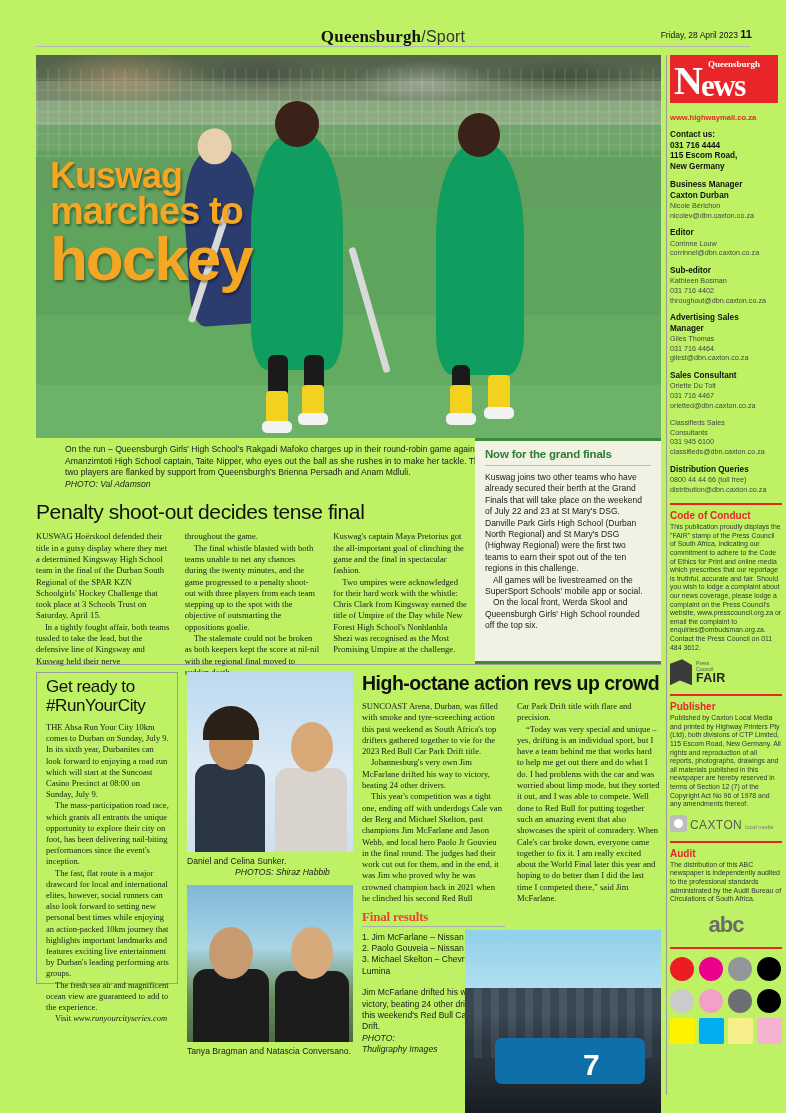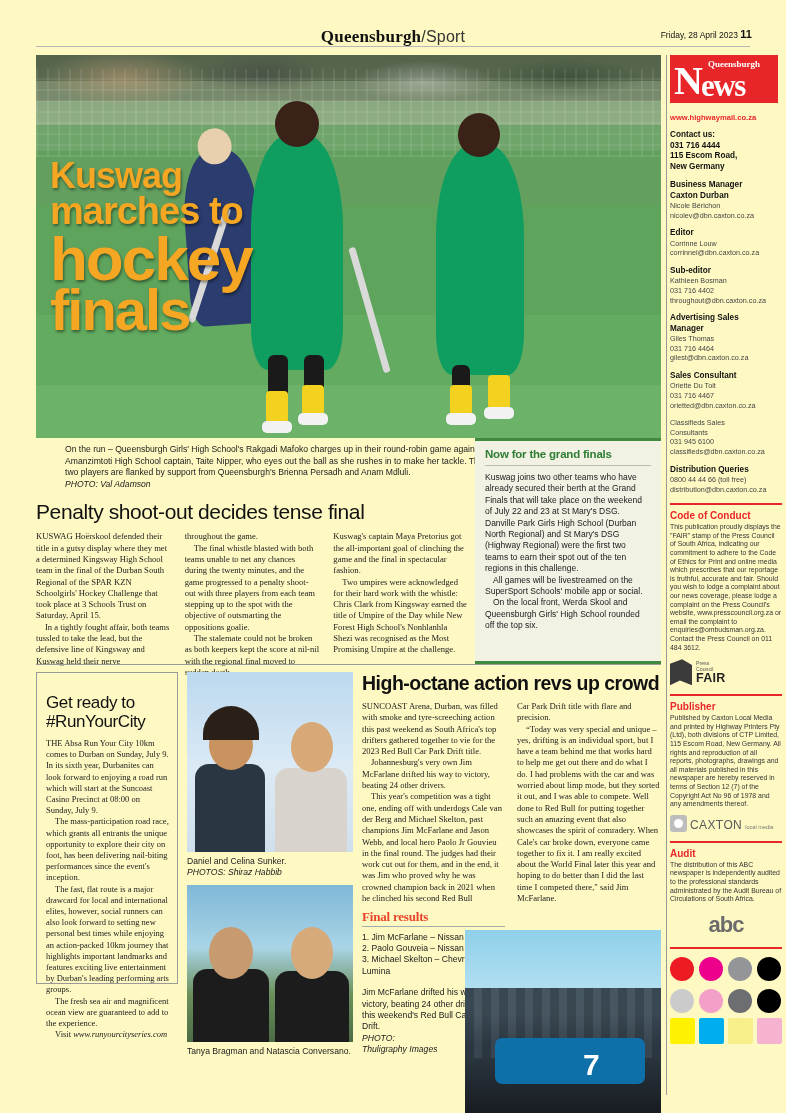--- a/index.html
+++ b/index.html
@@ -6,21 +6,21 @@
   html, body {
     margin: 0; padding: 0;
     background: #ffffff;
     width: 786px; height: 1113px;
     font-family: "Liberation Sans", sans-serif;
     overflow: hidden;
   }
   .page {
     position: relative;
     width: 786px; height: 1113px;
-    background: #fef9c3;
+    background: #bef264;
   }
 
   
   .masthead {
     position: absolute;
     left: 36px; top: 24px; width: 714px; height: 26px;
     display: flex; align-items: center; justify-content: center;
   }
   .masthead-title {
     font-family: "Liberation Serif", serif;
@@ -152,38 +152,38 @@
   .rule-mid {
     position: absolute; left: 36px; top: 664px; width: 625px;
     border-top: 1px solid #9a9a9a;
   }
 
   
   .bottom { position: absolute; left: 36px; top: 672px; width: 625px; display: flex; gap: 9px; }
 
   
   .runbox {
-    width: 142px; border: 1px solid #9a9a9a; padding: 20px 8px 8px 9px;
+    width: 142px; border: 1px solid #9a9a9a; padding: 4px 8px 8px 9px;
     height: 312px;
   }
   .runbox h2 {
     margin: 0 0 7px 0; font-size: 17px; font-weight: normal; line-height: 19px;
     color: #111; letter-spacing: -.4px;
   }
   .runbox p { margin:0; font-family:"Liberation Serif", serif; font-size: 8.5px; line-height: 11.2px; color:#1a1a1a;}
   .runbox p + p { text-indent: 9px; }
   .runbox .ital { font-style: italic; }
 
   
   .photocol { width: 166px; }
   .ph { width: 166px; background: #cfd8e0; position: relative; overflow: hidden; }
   .ph1 { height: 180px; }
   .ph2 { height: 157px; margin-top: 7px; }
   .ph-cap { font-size: 8.6px; line-height: 11px; color: #1a1a1a; margin-top: 4px; }
-  .ph-cap .credit { font-style: italic; }
+  .ph-cap .credit { font-style: italic; margin-left: 48px; }
 
   .sky { position:absolute; inset:0; background: linear-gradient(to bottom,#bcd9ef,#dceaf5 55%, #cfe0ec); }
   .faceA{position:absolute;border-radius:50%;}
   .torso{position:absolute;border-radius:14px 14px 0 0;}
 
   
   .rightart { width: 299px; }
   .rightart h2 {
     margin: 0 0 6px 0;
     font-size: 19.5px; font-weight: bold; color: #111; letter-spacing: -.5px;
@@ -297,21 +297,20 @@
       <div class="shoe" style="left:410px;top:358px;width:30px;"></div>
       <div class="sock" style="left:452px;top:320px;width:22px;height:34px;"></div>
       <div class="shoe" style="left:448px;top:352px;width:30px;"></div>
       <div class="stick" style="left:170px;top:150px;width:7px;height:120px;transform:rotate(18deg);"></div>
       <div class="stick" style="left:330px;top:190px;width:7px;height:130px;transform:rotate(-16deg);"></div>
 
       <div class="hero-headline">
         <div class="hl1">Kuswag</div>
         <div class="hl2">marches to</div>
         <div class="hl3">hockey</div>
-        <div class="hl4">finals</div>
       </div>
     </div>
 
     <div class="caprow">
       <div class="hero-caption">
         <span>On the run – Queensburgh Girls' High School's Rakgadi Mafoko charges up in their round-robin game against Amanzimtoti High School captain, Taite Nipper, who eyes out the ball as she rushes in to make her tackle. The two players are flanked by support from Queensburgh's Brienna Persadh and Anam Mdluli.</span>
         <div class="credit">PHOTO: Val Adamson</div>
       </div>
 
       <div class="greenbox">

